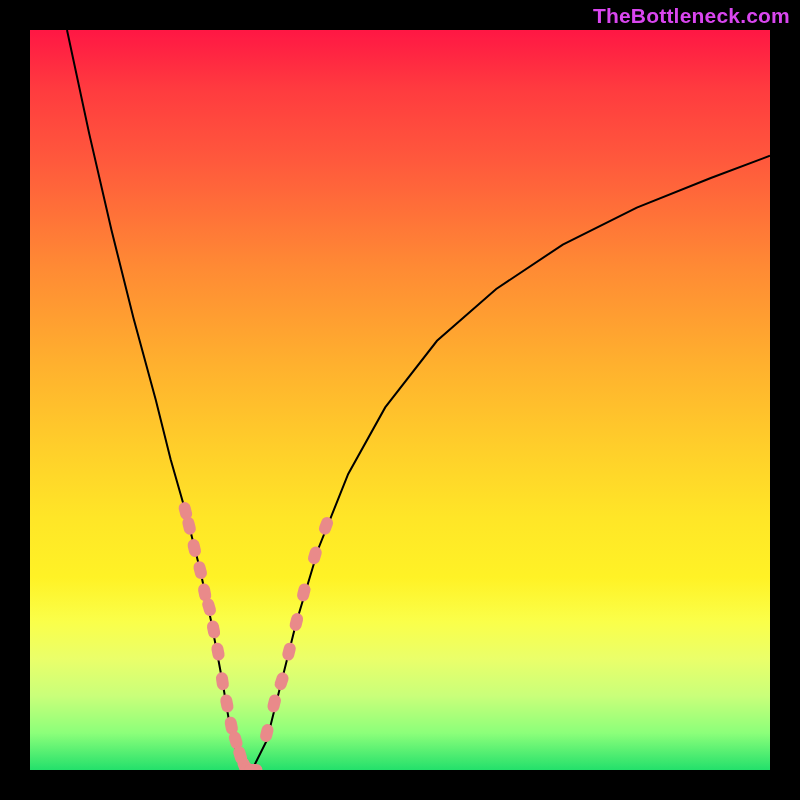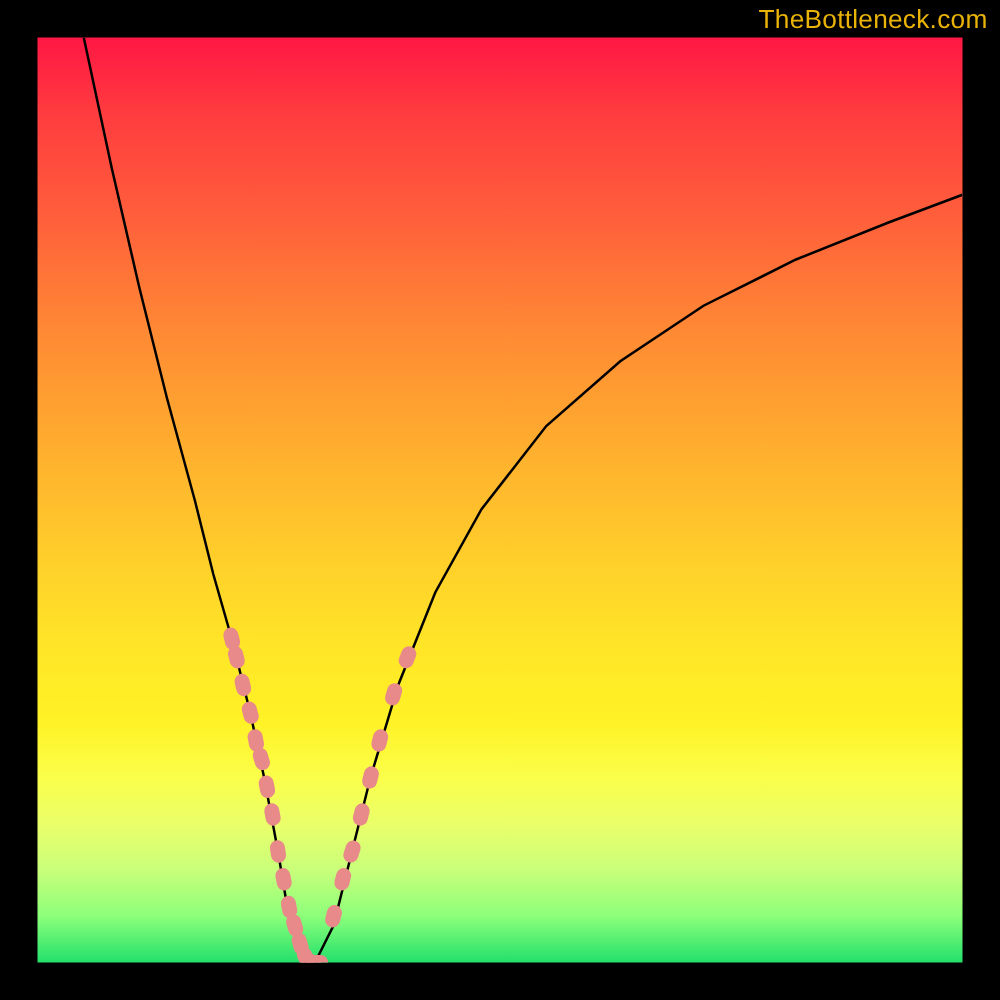--- a/index.html
+++ b/index.html
@@ -35,25 +35,26 @@
       #faff4a 80%,
       #eaff6a 85%,
       #c9ff7a 90%,
       #8cff7a 95%,
       #23e06b 100%);
   }
   .watermark {
     position: absolute;
     top: 4px;
     right: 10px;
-    color: #eab308;
+    color: #d946ef;
     font-size: 21px;
     letter-spacing: 0.2px;
     user-select: none;
     z-index: 10;
+    font-weight: bold;
   }
   svg {
     position: absolute;
     left: 0;
     top: 0;
   }
 </style>
 </head>
 <body>
 

